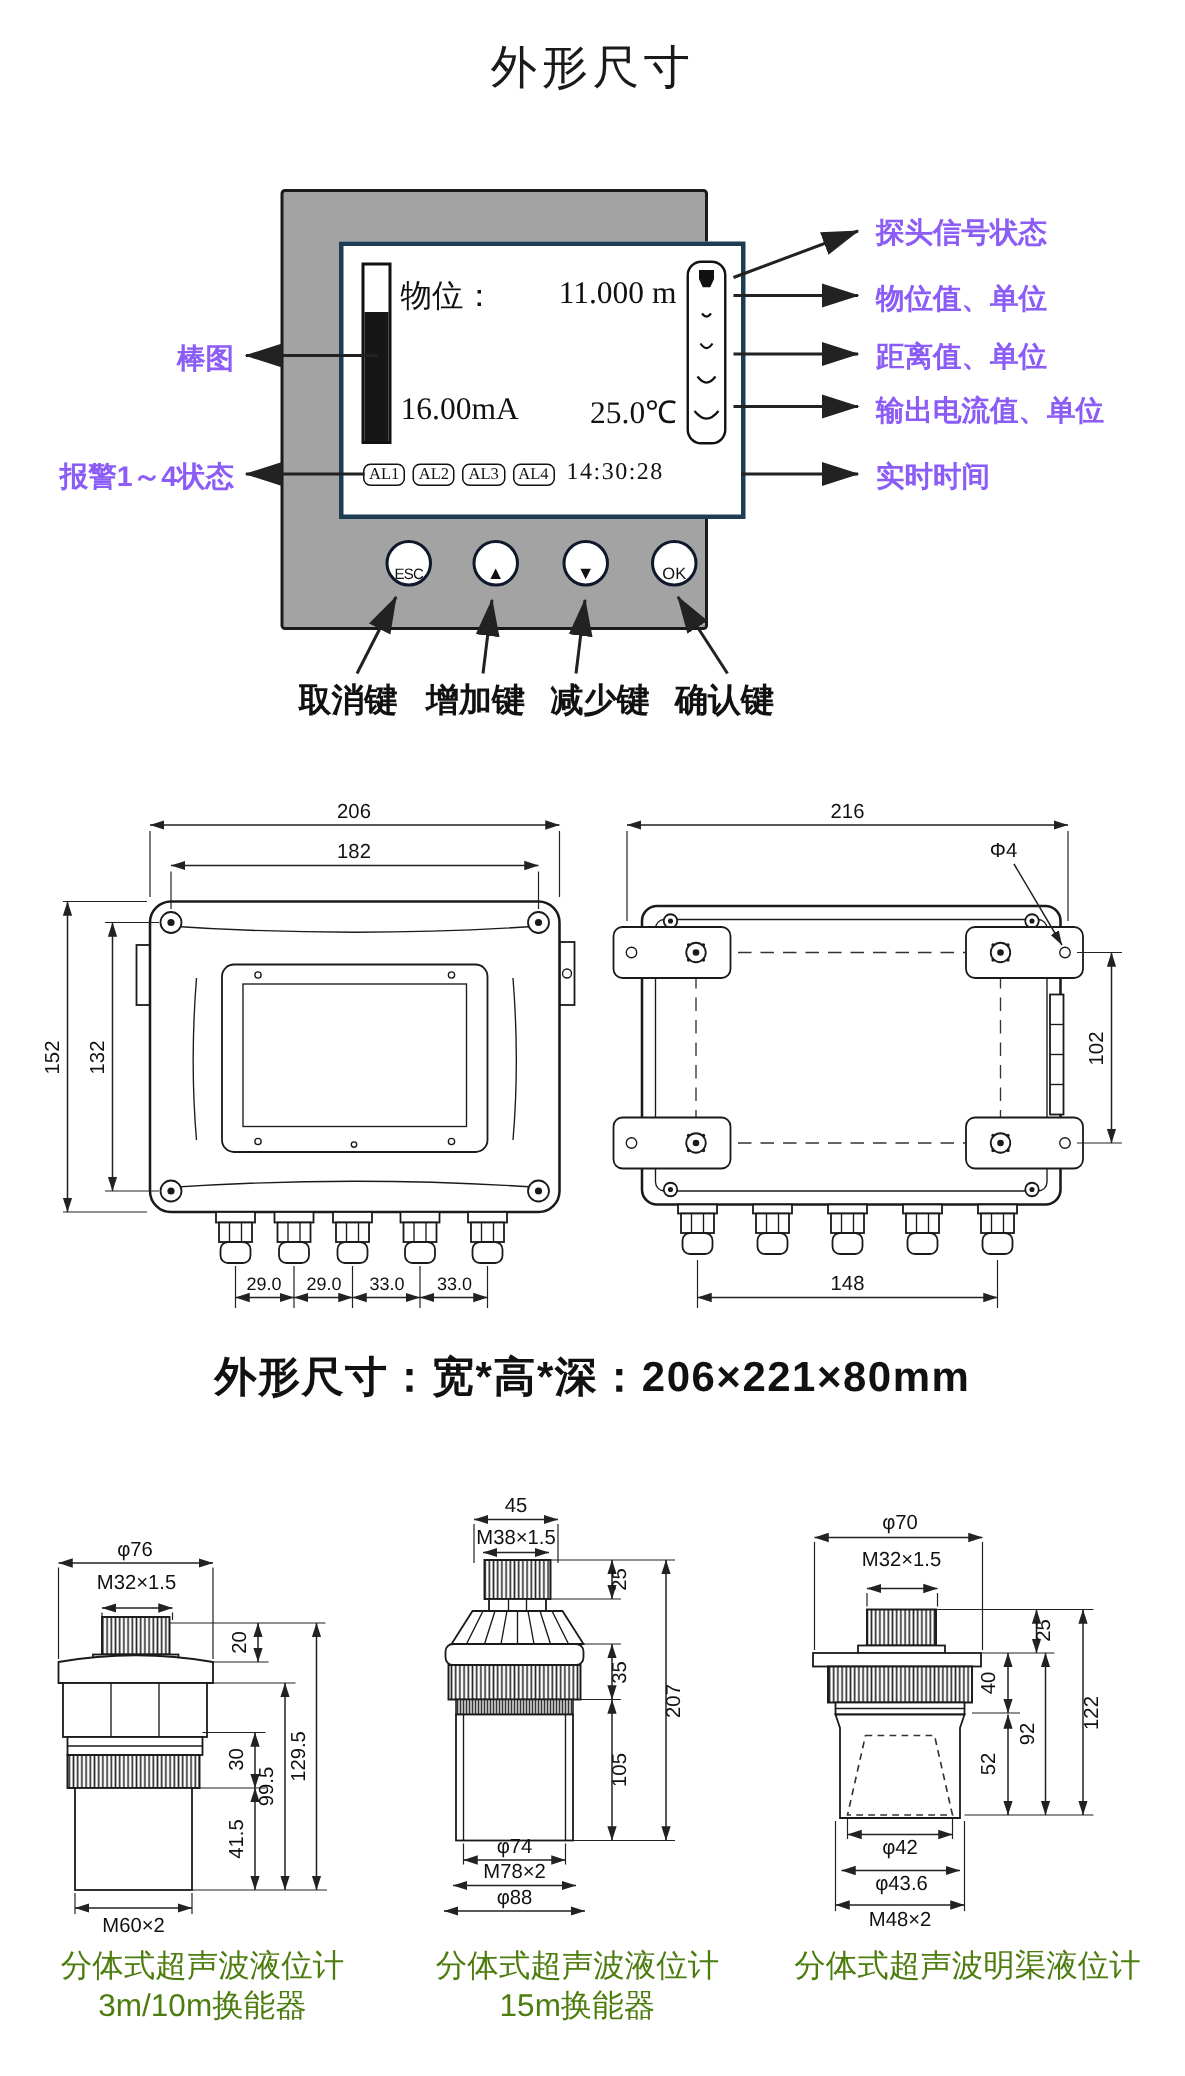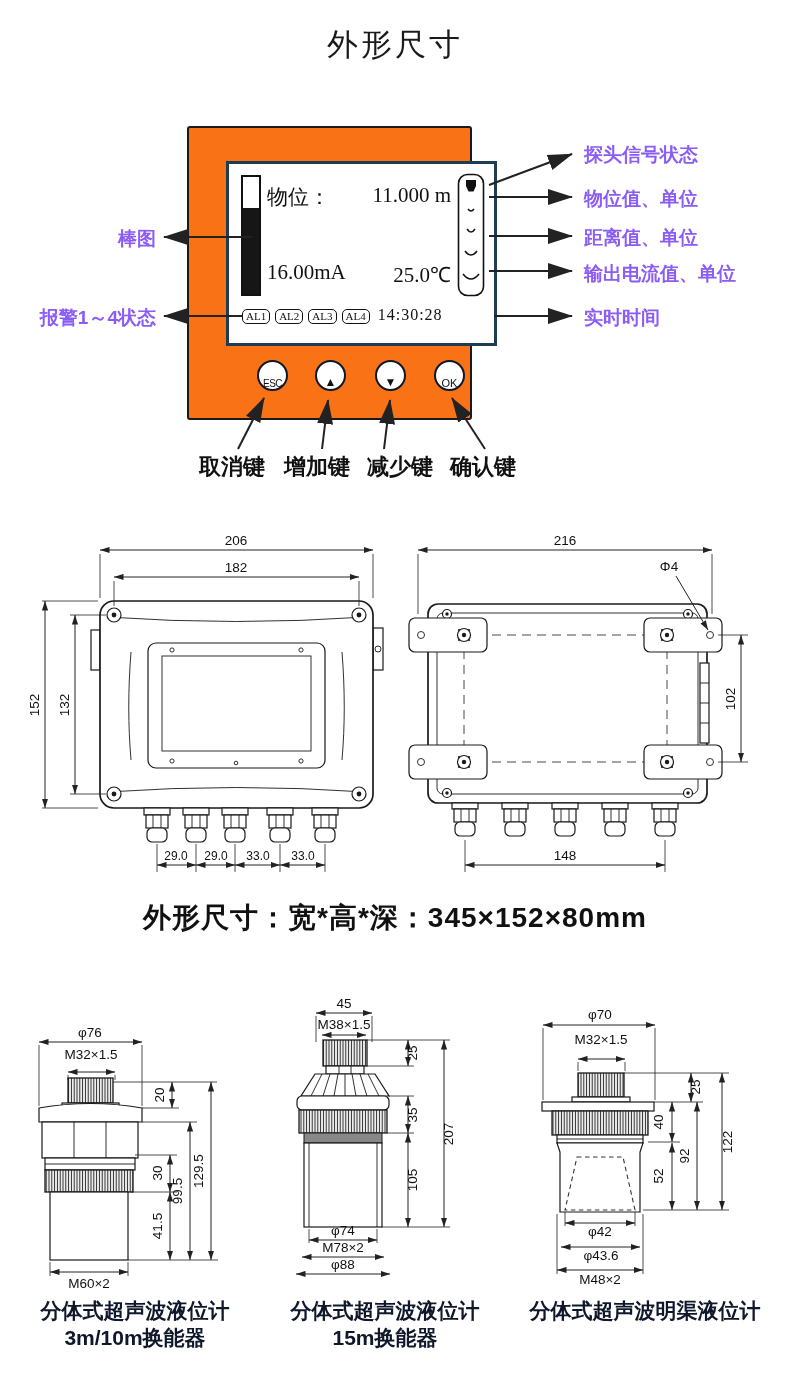--- a/index.html
+++ b/index.html
@@ -3,21 +3,21 @@
 <meta charset="utf-8">
 <style>
   html,body{margin:0;padding:0;background:#fff}
   .page{position:relative;width:790px;height:1384px;background:#fff;overflow:hidden;
         font-family:"Liberation Sans",sans-serif;color:#1a1a1a}
   .title{position:absolute;top:24px;left:0;width:100%;text-align:center;
          font-size:31px;font-weight:400;letter-spacing:3px}
 
   
   .panel-box{position:absolute;left:187px;top:126px;width:285px;height:294px;
-             border:2.5px solid #1a1a1a;border-radius:3px;background:#f97316;box-sizing:border-box}
+             border:2.5px solid #1a1a1a;border-radius:3px;background:#a3a3a3;box-sizing:border-box}
   .lcd{position:absolute;left:37px;top:33px;width:271px;height:185px;
        border:3px solid #1e3c52;background:#fff;box-sizing:border-box}
   .bar{position:absolute;left:12px;top:11px;width:20px;height:121px;border:2px solid #111;
        box-sizing:border-box;background:linear-gradient(#fff 0 31px,#161616 31px)}
   .dl{position:absolute;left:38px;width:184px;display:flex;justify-content:space-between;
       font-family:"Liberation Serif",serif;font-size:21px;white-space:pre;color:#111}
   .dl1{top:19px}.dl2{top:58px}.dl3{top:96px}
   .al-row{position:absolute;left:13px;top:142px;display:flex;align-items:flex-end;gap:5px;
           font-family:"Liberation Serif",serif;color:#111}
   .al-badge{border:1.3px solid #111;border-radius:5px;font-size:11px;line-height:13px;padding:0 3px}
@@ -51,22 +51,22 @@
   .dashp{fill:none;stroke:#333;stroke-width:1.1;stroke-dasharray:4.5 3.5}
   .dim{stroke:#222;stroke-width:1;fill:none}
   .ext{stroke:#222;stroke-width:0.8;fill:none}
   .pat{fill:url(#knurl);stroke:#1a1a1a;stroke-width:1.3}
   .patD{fill:url(#knurlD);stroke:#1a1a1a;stroke-width:1}
   .dt{font-family:"Liberation Sans",sans-serif;font-size:13.5px;fill:#111;text-anchor:middle}
   .dot{fill:#1a1a1a}
 
   .summary{position:absolute;top:899px;left:0;width:100%;text-align:center;
            font-size:28px;font-weight:700;letter-spacing:1px;color:#111}
-  .caption{position:absolute;top:1297px;text-align:center;font-weight:700;
-           font-size:21px;line-height:27px;color:#0f172a}
+  .caption{position:absolute;top:1297px;text-align:center;font-weight:400;
+           font-size:21px;line-height:27px;color:#4d7c0f}
   .cap1{left:15px;width:240px}.cap2{left:270px;width:230px}.cap3{left:510px;width:270px}
 </style>
 </head>
 <body>
 
 <div class="page">
 
   <div class="title">外形尺寸</div>
 
   <div class="panel-box">
@@ -333,21 +333,21 @@
         <line class="ext" x1="718" y1="242" x2="748" y2="242"></line>
       <line class="dim" x1="741" y1="115" x2="741" y2="242" marker-start="url(#aeE)" marker-end="url(#aeE)"></line>
       <text class="dt" transform="rotate(-90 735 179)" x="735" y="179">102</text>
       <line class="ext" x1="465" y1="320" x2="465" y2="352"></line>
         <line class="ext" x1="665" y1="320" x2="665" y2="352"></line>
       <line class="dim" x1="465" y1="345" x2="665" y2="345" marker-start="url(#aeE)" marker-end="url(#aeE)"></line>
       <text class="dt" x="565" y="340">148</text>
     </g>
   </svg>
 
-  <div class="summary">外形尺寸：宽*高*深：345×152×80mm</div>
+  <div class="summary">外形尺寸：宽*高*深：206×221×80mm</div>
 
   <svg class="trans" width="790" height="300" viewBox="0 0 790 300">
     <defs>
       <marker id="aeT" markerWidth="10" markerHeight="7" refX="9.5" refY="3.5" orient="auto-start-reverse">
         <path d="M0,0.4 L9.6,3.5 L0,6.6 Z" fill="#222"></path>
       </marker>
       <pattern id="knurl" width="2.8" height="8" patternUnits="userSpaceOnUse">
         <rect width="2.8" height="8" fill="#fff"></rect>
         <line x1="1.4" y1="0" x2="1.4" y2="8" stroke="#2a2a2a" stroke-width="1.1"></line>
       </pattern>

